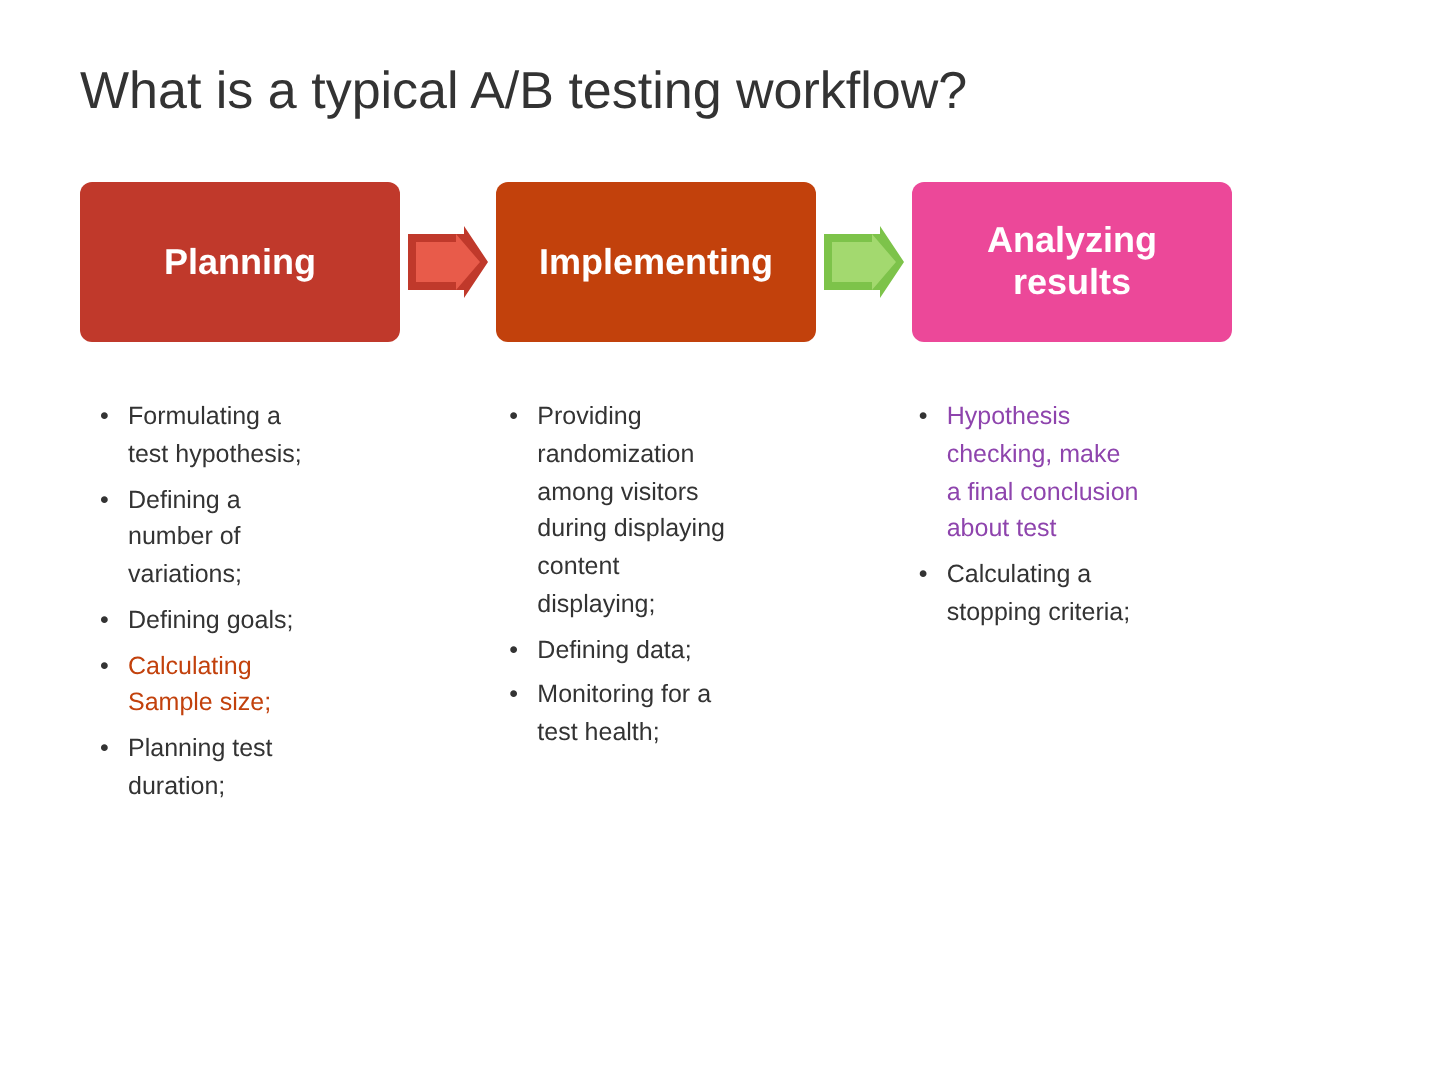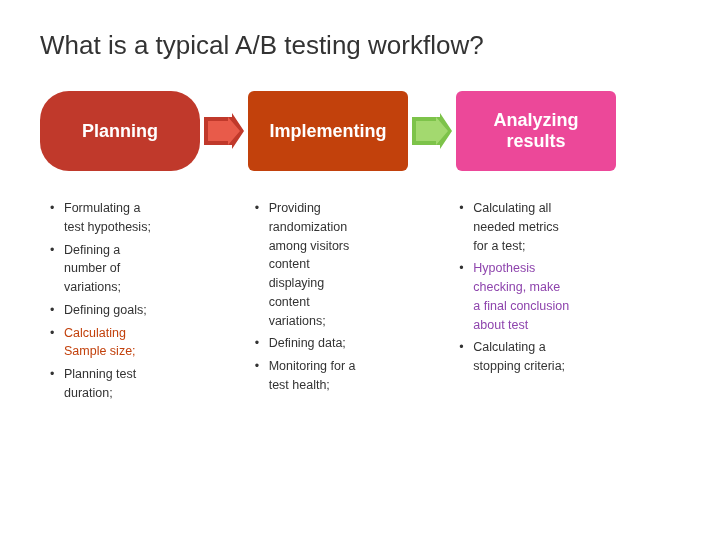--- a/index.html
+++ b/index.html
@@ -43,21 +43,20 @@
       color: #ffffff;
       border-radius: 6px;
       padding: 16px 12px;
       width: 160px;
       height: 80px;
       flex-shrink: 0;
     }
 
     .stage-planning {
       background-color: #c0392b;
-      border-radius: 29px;
     }
 
     .stage-implementing {
       background-color: #c2410c;
     }
 
     .stage-analyzing {
       background-color: #ec4899;
     }
 
@@ -177,39 +176,36 @@
           <span>Planning test duration;</span>
         </li>
       </ul>
     </div>
 
     <div class="col-divider"></div>
 
     <div class="content-col">
       <ul>
         <li>
-          <span>Providing randomization among visitors content displaying content variations;</span>
+          <span>Providing randomization among visitors during displaying content displaying;</span>
         </li>
         <li>
           <span>Defining data;</span>
         </li>
         <li>
           <span>Monitoring  for a test health;</span>
         </li>
       </ul>
     </div>
 
     <div class="col-divider"></div>
 
     <div class="content-col">
       <ul>
         <li>
-          <span>Calculating all needed metrics for a test;</span>
-        </li>
-        <li>
           <span class="highlight-purple">Hypothesis checking, make a final conclusion about test</span>
         </li>
         <li>
           <span>Calculating a stopping criteria;</span>
         </li>
       </ul>
     </div>
   </div>
 </div>
 

